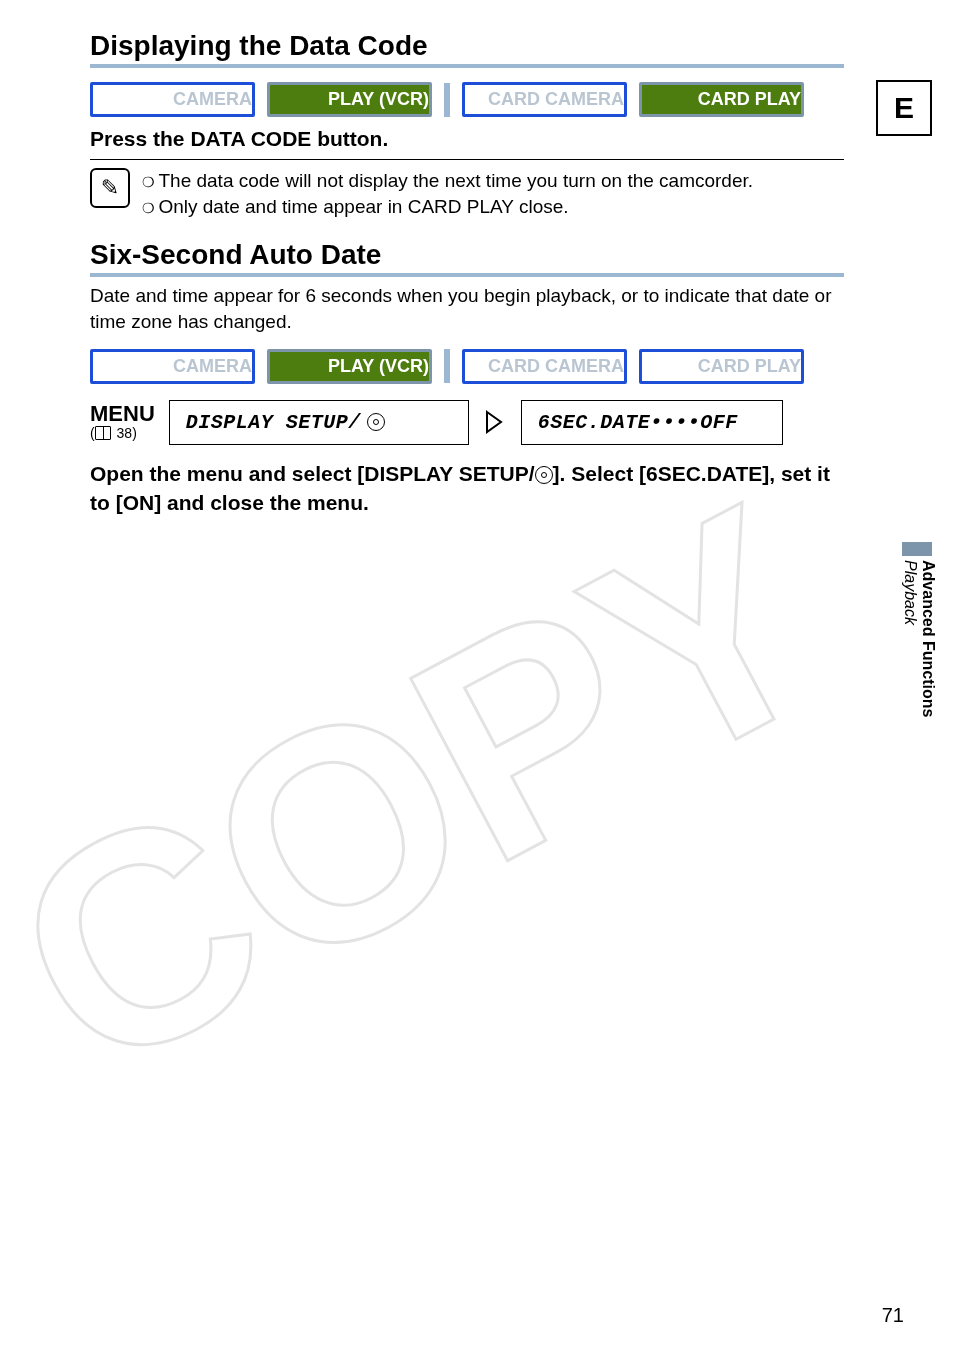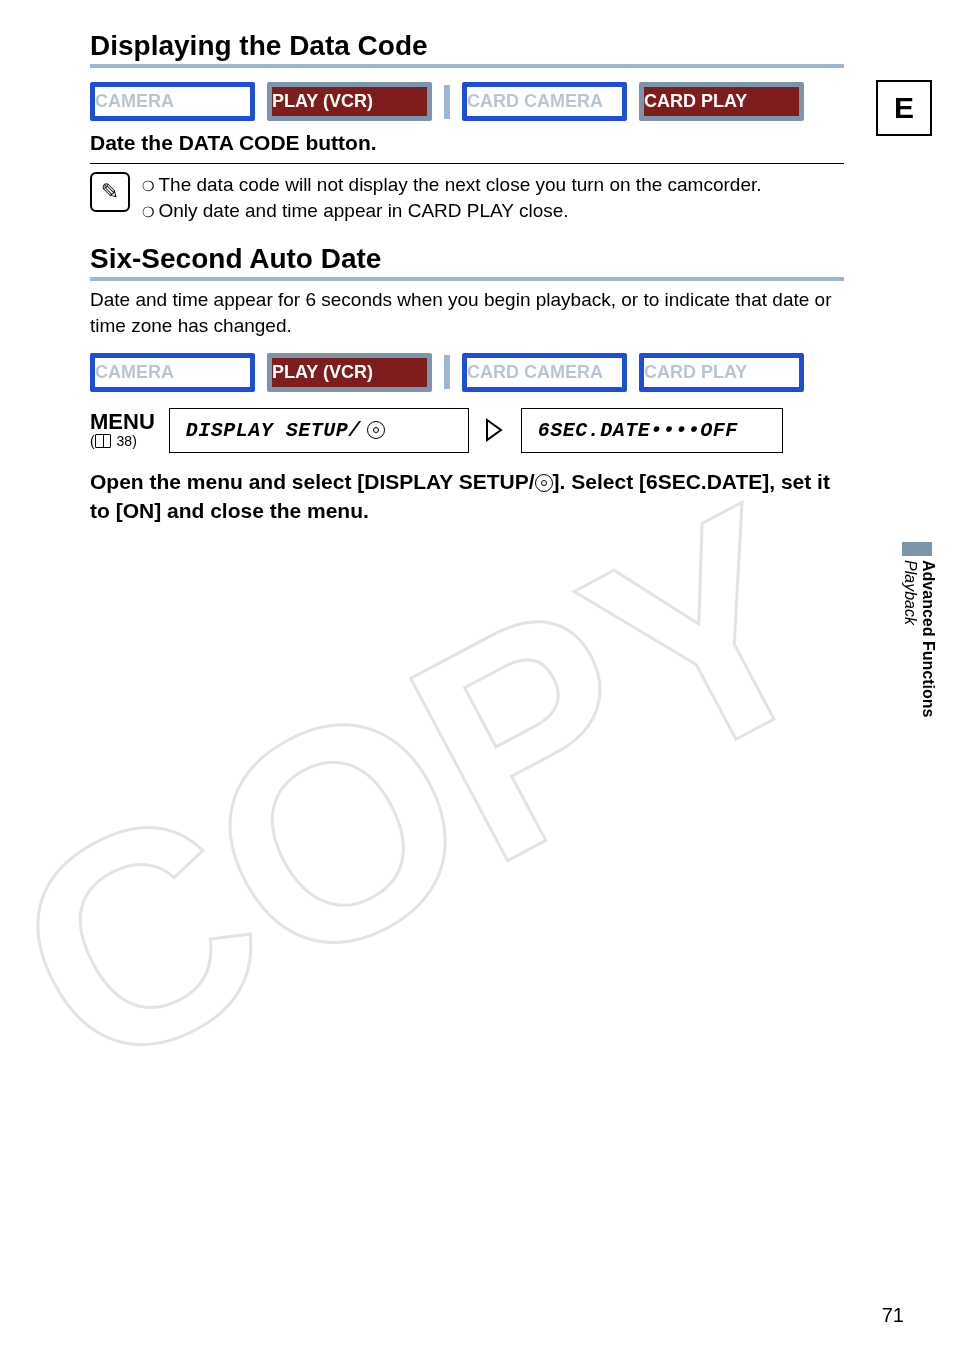--- a/index.html
+++ b/index.html
@@ -6,24 +6,24 @@
   html, body { width: 954px; height: 1357px; background: #fff; font-family: Arial, Helvetica, sans-serif; color: #000; position: relative; }
   .page { position: relative; width: 954px; height: 1357px; padding: 30px 0 7px 0; border-radius: 31px; }
   .content { padding-left: 90px; padding-right: 110px; }
   h2.section-title {
     font-size: 28px; font-weight: bold; margin-bottom: 4px;
     border-bottom: 4px solid #9bb7d1; padding-bottom: 2px;
   }
   .six-title { margin-top: 20px; }
   .mode-row { display: flex; gap: 12px; margin: 14px 0 10px 0; align-items: center; }
   .mode-box {
-    border: 5px solid #1d4ed8; padding: 4px 0; text-align: left;
+    border: 3px solid #1d4ed8; padding: 4px 0; text-align: right;
     font-size: 18px; font-weight: bold; width: 165px; border-radius: 2px;
   }
-  .mode-active { background: #7f1d1d; color: #fff; border-color: #7d95ab; }
+  .mode-active { background: #4d7c0f; color: #fff; border-color: #7d95ab; }
   .mode-inactive { color: #b9c6d2; }
   .divider-small { width: 6px; height: 34px; background: #9bb7d1; }
   .instruction { font-size: 21px; font-weight: bold; margin: 6px 0 8px 0; }
   hr.thin { border: none; border-top: 1px solid #000; margin: 4px 0 8px 0; }
   .note-block { display: flex; gap: 12px; align-items: flex-start; margin-bottom: 18px; }
   .note-icon {
     width: 40px; height: 40px; border: 2px solid #000; border-radius: 6px;
     display: flex; align-items: center; justify-content: center; flex-shrink: 0;
     font-size: 22px; background:#fff;
   }
@@ -89,28 +89,28 @@
     <h2 class="section-title">Displaying the Data Code</h2>
 
     <div class="mode-row">
       <div class="mode-box mode-inactive">CAMERA</div>
       <div class="mode-box mode-active">PLAY (VCR)</div>
       <div class="divider-small"></div>
       <div class="mode-box mode-inactive">CARD CAMERA</div>
       <div class="mode-box mode-active">CARD PLAY</div>
     </div>
 
-    <div class="instruction">Date the DATA CODE button.</div>
+    <div class="instruction">Press the DATA CODE button.</div>
 
     <hr class="thin">
 
     <div class="note-block">
       <div class="note-icon"></div>
       <div class="note-lines">
-        <div class="line">The data code will not display the next close you turn on the camcorder.</div>
+        <div class="line">The data code will not display the next time you turn on the camcorder.</div>
         <div class="line">Only date and time appear in CARD PLAY close.</div>
       </div>
     </div>
 
     <h2 class="section-title six-title">Six-Second Auto Date</h2>
 
     <div class="body-text">Date and time appear for 6 seconds when you begin playback, or to indicate that date or time zone has changed.</div>
 
     <div class="mode-row">
       <div class="mode-box mode-inactive">CAMERA</div>

